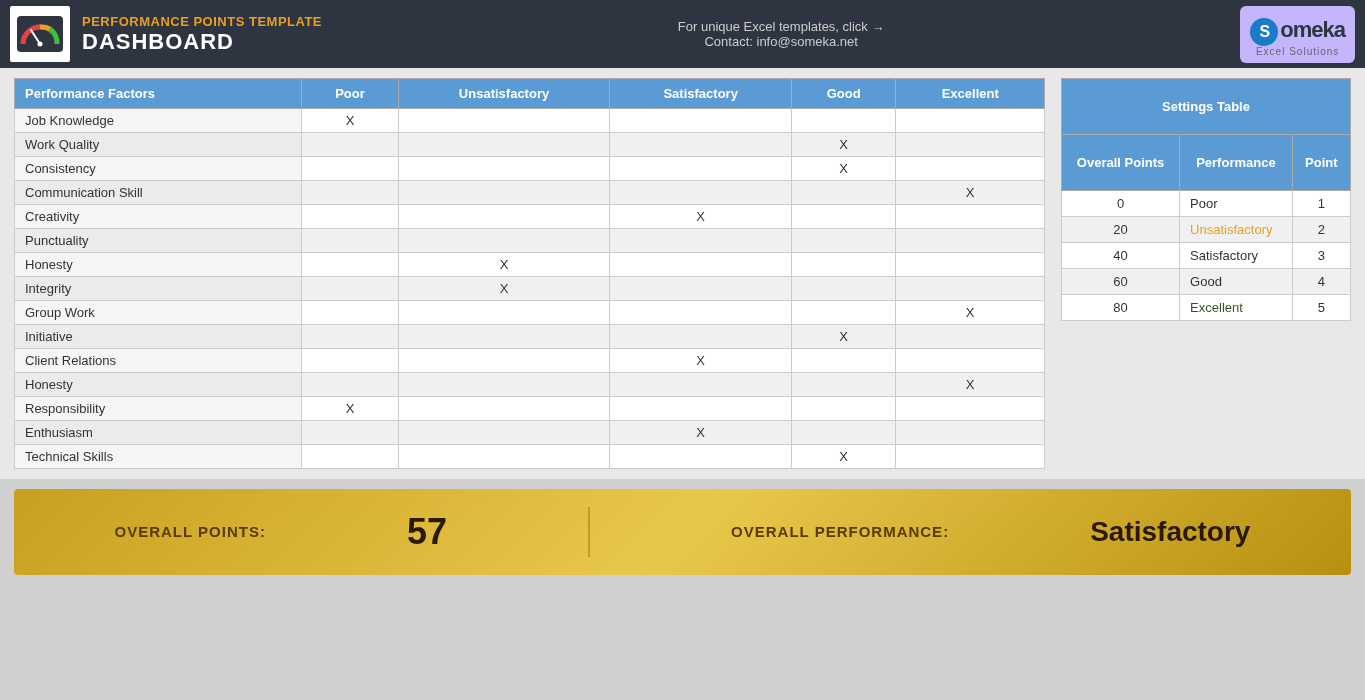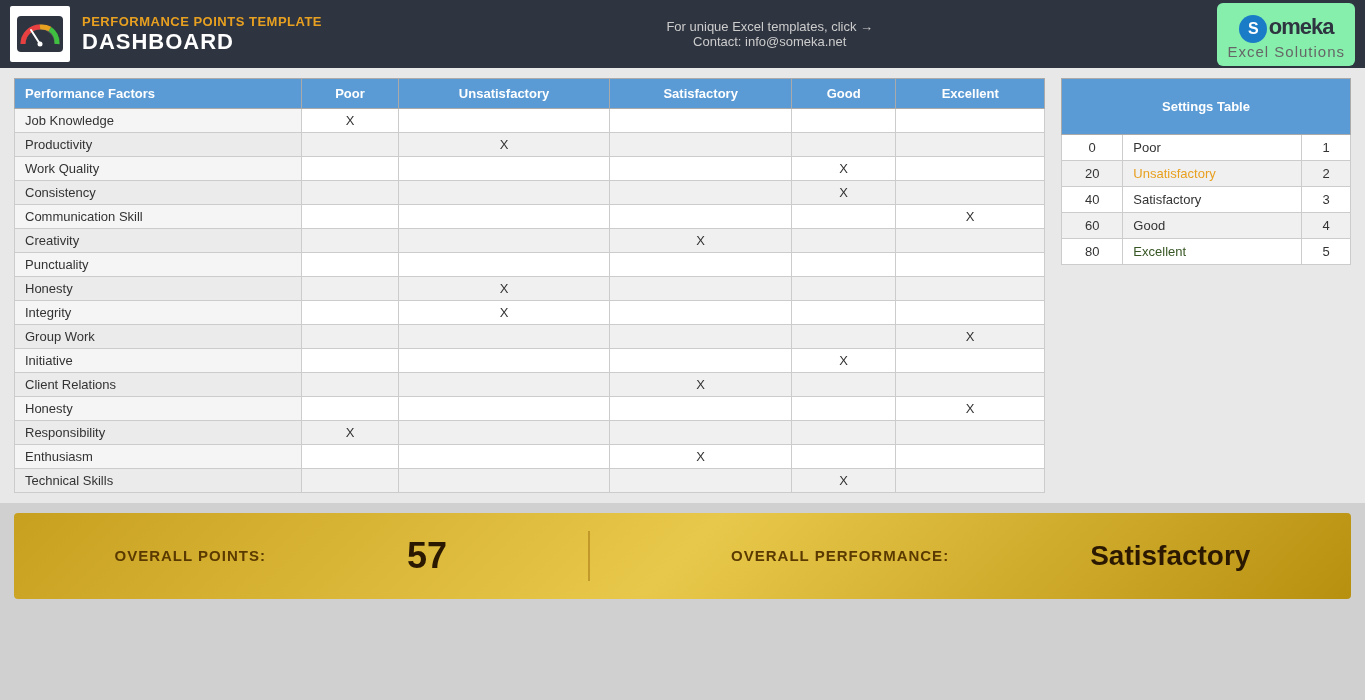--- a/index.html
+++ b/index.html
@@ -40,21 +40,21 @@
       font-size: 22px;
       font-weight: bold;
       letter-spacing: 1px;
     }
     .header-center {
       text-align: center;
       color: #ccc;
       font-size: 13px;
     }
     .header-right {
-      background: #86efac;
+      background: #c4b5fd;
       border-radius: 6px;
       padding: 6px 10px;
       display: flex;
       align-items: center;
       justify-content: center;
     }
     .someka-logo {
       display: flex;
       flex-direction: column;
       align-items: center;
@@ -183,21 +183,21 @@
   </div>
   <div class="header-center">
     <span>For unique Excel templates, click →</span><br>
     <span>Contact: info@someka.net</span>
   </div>
   <div class="header-right">
     <div class="someka-logo">
       <span style="font-size:28px;font-weight:900;color:#1a7cc7;letter-spacing:-1px;">
         <span style="background:#1a7cc7;color:#fff;border-radius:50%;width:28px;height:28px;display:inline-flex;align-items:center;justify-content:center;font-size:16px;font-weight:bold;margin-right:2px;">S</span><span style="color:#2e3440;font-size:22px;">omeka</span>
       </span>
-      <span style="color:#666;font-size:15px;letter-spacing:1px;">Excel Solutions</span>
+      <span style="color:#666;font-size:10px;letter-spacing:1px;">Excel Solutions</span>
     </div>
   </div>
 </div>
 
 <div class="main-content">
 
   <div class="perf-table-container">
     <table class="perf-table">
       <thead>
         <tr>
@@ -212,28 +212,20 @@
       <tbody id="perf-tbody">
       <tr>
             <td>Job Knowledge</td>
             <td>X</td>
             <td></td>
             <td></td>
             <td></td>
             <td></td>
           </tr>
           <tr>
-            <td>Productivity</td>
-            <td></td>
-            <td>X</td>
-            <td></td>
-            <td></td>
-            <td></td>
-          </tr>
-          <tr>
             <td>Work Quality</td>
             <td></td>
             <td></td>
             <td></td>
             <td>X</td>
             <td></td>
           </tr>
           <tr>
             <td>Consistency</td>
             <td></td>
@@ -340,20 +332,25 @@
           </tr>
         </tbody>
     </table>
   </div>
 
   <div class="settings-table-container">
     <table class="settings-table">
       <thead>
         <tr>
           <th colspan="3">Settings Table</th>
+        </tr>
+        <tr>
+          <th>Overall Points</th>
+          <th>Performance</th>
+          <th>Point</th>
         </tr>
       </thead>
       <tbody id="settings-tbody">
       <tr>
             <td>0</td>
             <td class="col-perf" style="color: rgb(51, 51, 51);">Poor</td>
             <td>1</td>
           </tr>
           <tr>
             <td>20</td>

